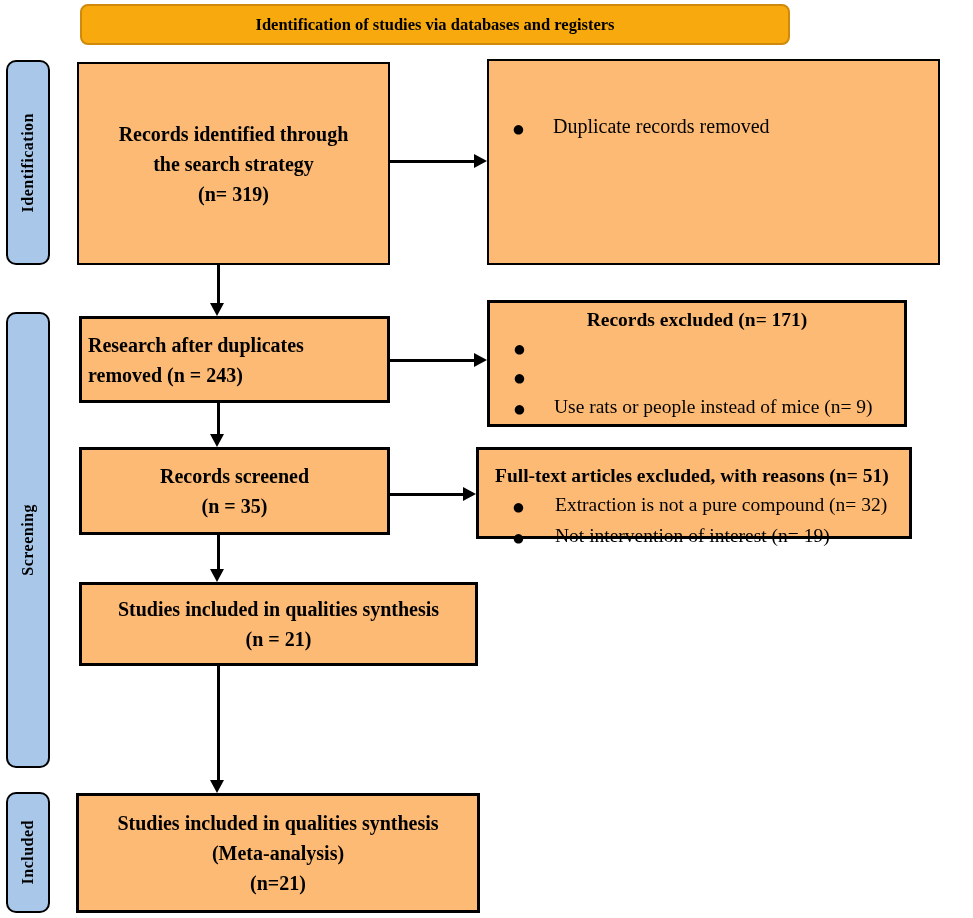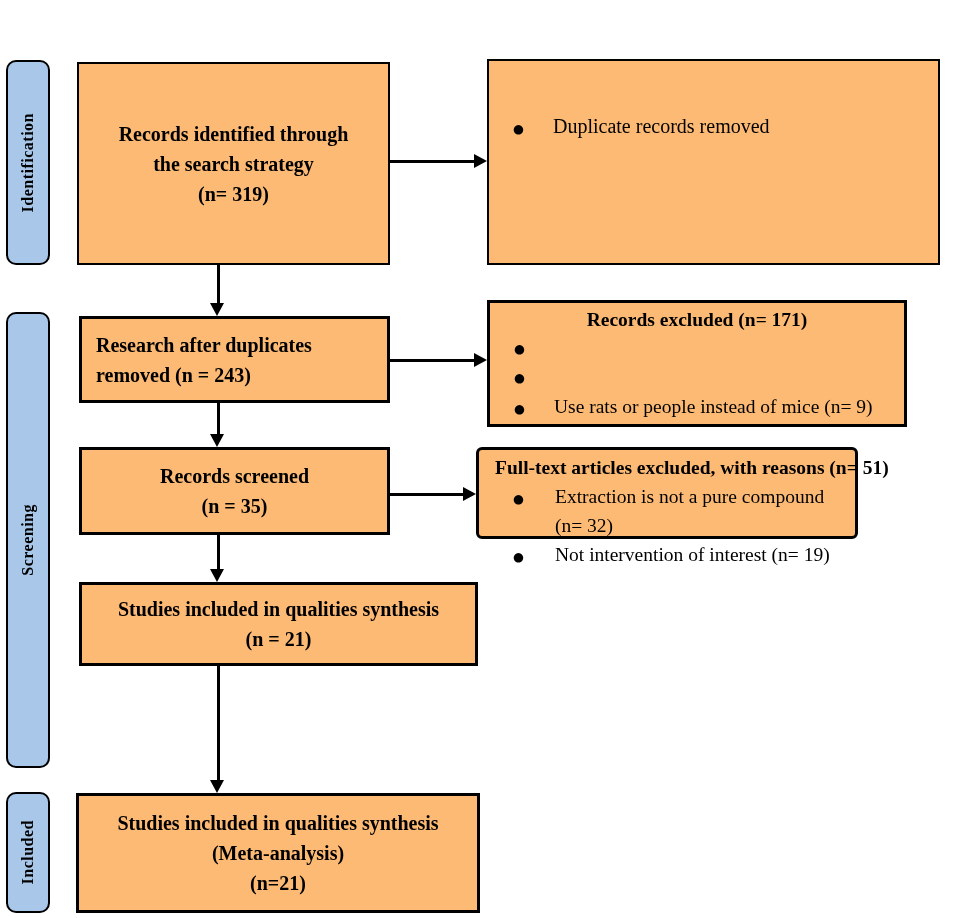--- a/index.html
+++ b/index.html
@@ -61,31 +61,31 @@
     display: flex; flex-direction: column;
     align-items: center; justify-content: center;
     text-align: center;
   }
   .bold { font-weight: bold; }
   .prewrap { white-space: pre-line; }
 
   #box-identified { left: 77px;  top: 62px;  width: 313px; height: 203px; border-width: 2.5px; }
   #box-duplicates { left: 79px;  top: 316px; width: 311px; height: 87px;
                     display: flex; flex-direction: column; justify-content: center;
-                    padding-left: 14px; }
+                    padding-left: 6px; }
   #box-screened   { left: 79px;  top: 447px; width: 311px; height: 88px; }
   #box-qual       { left: 79px;  top: 582px; width: 399px; height: 84px; }
   #box-meta       { left: 76px;  top: 793px; width: 404px; height: 120px; }
 
   #box-removed    { left: 487px; top: 59px;  width: 453px; height: 206px;
                     border-width: 2.5px; padding-top: 50px; }
   #box-excluded   { left: 487px; top: 300px; width: 420px; height: 127px;
                     font-size: 19.5px; line-height: 29px; padding-top: 2px; }
-  #box-fulltext   { left: 476px; top: 447px; width: 382px; height: 92px;
-                    font-size: 19.5px; line-height: 29px; padding-top: 3px; border-radius: 6px; }
+  #box-fulltext   { left: 476px; top: 447px; width: 436px; height: 92px;
+                    font-size: 19.5px; line-height: 29px; padding-top: 11px; }
 
   .heading-center { text-align: center; font-weight: bold; }
   .heading-left   { font-weight: bold; padding-left: 16px; white-space: nowrap; }
 
   .bullet-row { display: flex; align-items: baseline; }
   .bullet-row .mark {
     flex: 0 0 40px;
     margin-left: 24px;
     font-family: "DejaVu Sans", sans-serif;
     font-size: 12.5px;
@@ -121,20 +121,23 @@
   #arr-b-r2-line { left: 390px; top: 359px; width: 86px; }
   #arr-b-r2-head { left: 474px; top: 352.5px; }
   #arr-c-r3-line { left: 390px; top: 493px; width: 74px; }
   #arr-c-r3-head { left: 463px; top: 486.5px; }
 </style>
 </head>
 <body>
 
 <div class="canvas">
 
+  <div class="banner">
+    <span class="banner-title">Identification of studies via databases and registers</span>
+  </div>
 
   <div class="stage" id="stage-identification">
     <span>Identification</span>
   </div>
   <div class="stage" id="stage-screening">
     <span>Screening</span>
   </div>
   <div class="stage" id="stage-included">
     <span>Included</span>
   </div>

